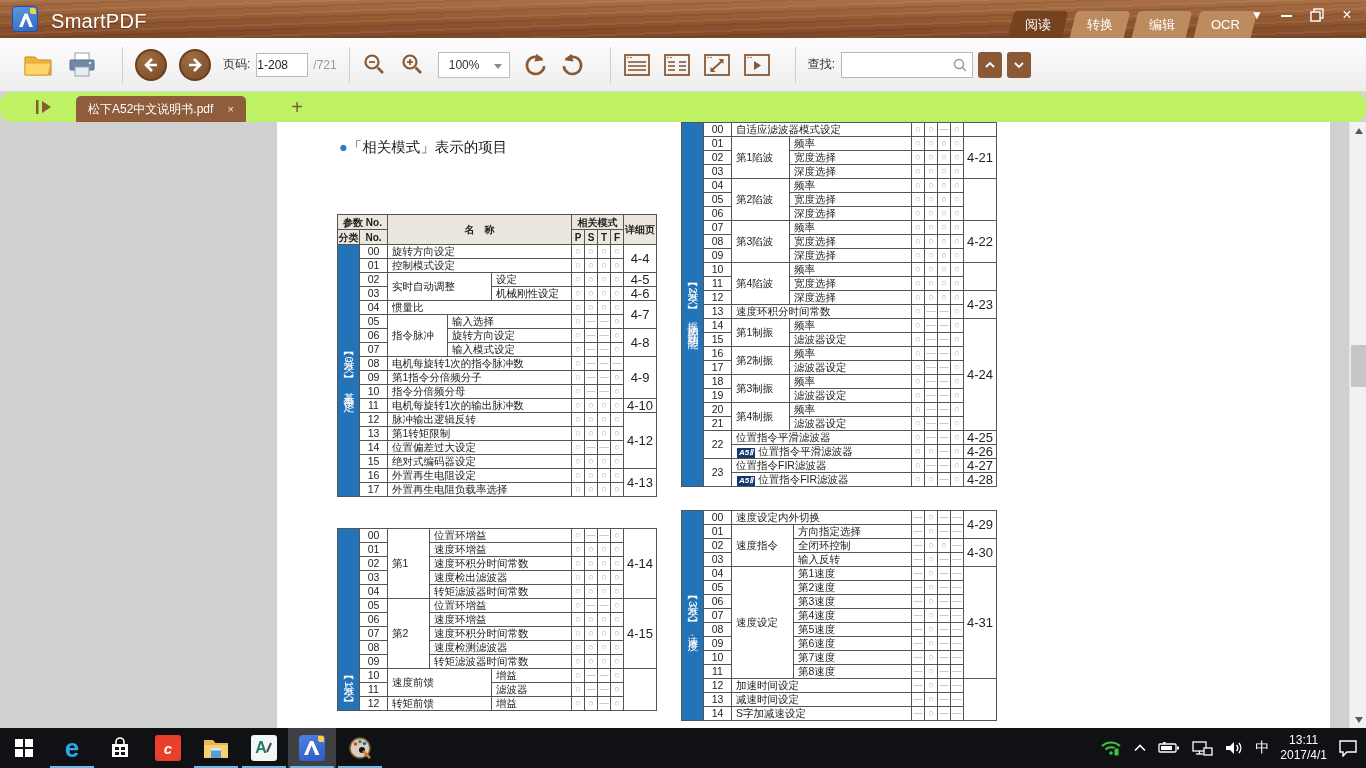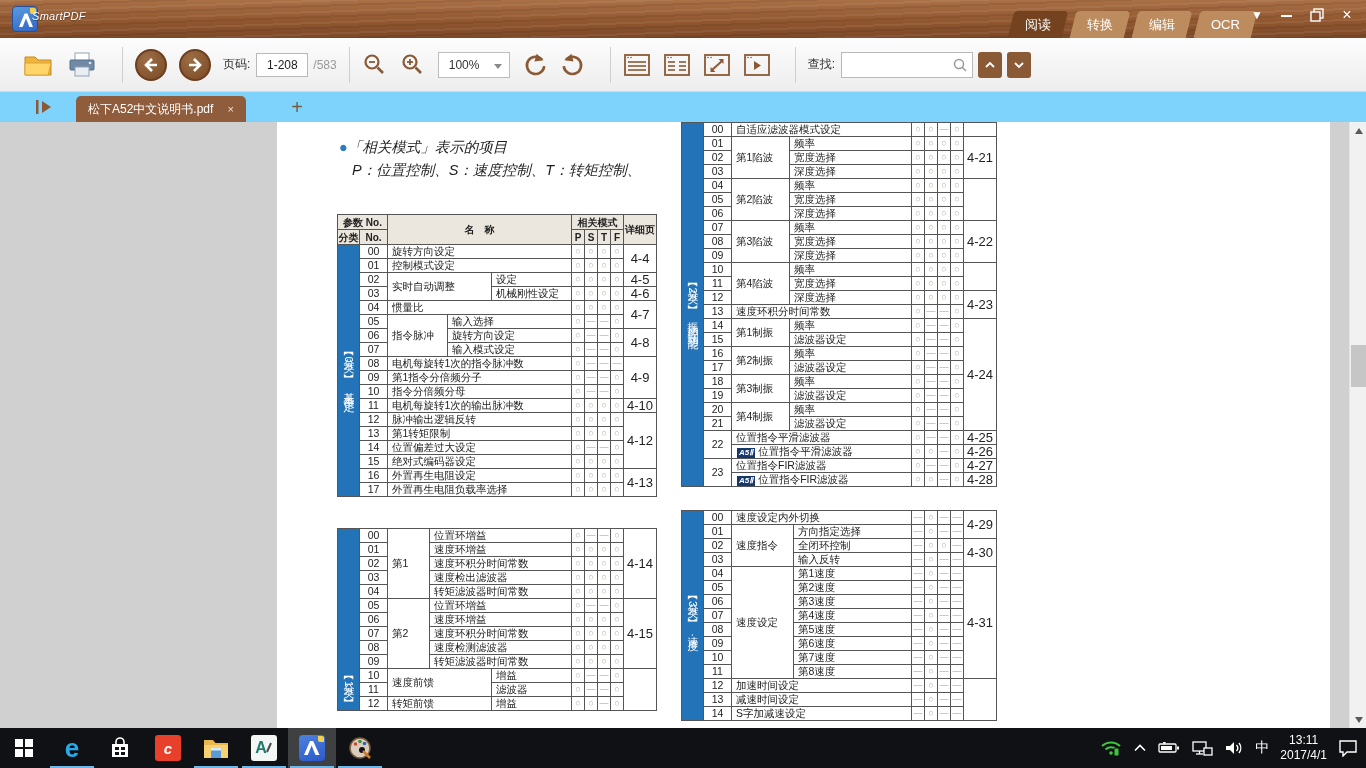--- a/index.html
+++ b/index.html
@@ -9,59 +9,59 @@
   
   .titlebar { position:absolute; left:0; top:0; width:1366px; height:38px;
     background:
       repeating-linear-gradient(178deg, rgba(255,255,255,.07) 0 2px, rgba(0,0,0,0) 2px 5px, rgba(0,0,0,.08) 5px 7px, rgba(0,0,0,0) 7px 11px),
       linear-gradient(180deg,#aa7046,#91572f 55%,#7d4827);
   }
   .applogo { position:absolute; left:12px; top:6px; width:26px; height:26px; border-radius:4px;
     background:linear-gradient(160deg,#5b9ae0,#2f66c4); border:1px solid #274f9a; }
   .applogo svg { position:absolute; left:3px; top:3px; }
   .applogo .fold { position:absolute; right:1px; top:1px; width:6px; height:6px; background:#f5d04c; border-radius:0 2px 0 2px;}
-  .apptitle { position:absolute; left:32px; top:10px; color:#fff; font-size:11px; letter-spacing:.3px; text-shadow:0 1px 1px rgba(0,0,0,.35);font-style:italic; }
+  .apptitle { position:absolute; left:51px; top:10px; color:#fff; font-size:20px; letter-spacing:.3px; text-shadow:0 1px 1px rgba(0,0,0,.35); }
   .winctrl { position:absolute; right:12px; top:6px; display:flex; gap:16px; align-items:center; color:#fff; }
   .winctrl span, .winctrl svg { width:14px; text-align:center; font-size:12px; cursor:default; }
   .ribbontabs { position:absolute; right:112px; bottom:0; display:flex; gap:8px; height:27px; }
   .rtab { min-width:54px; padding:0 14px; height:27px; line-height:27px; color:#fff; font-size:13px;
     background:#bd8c5e; transform:skewX(-14deg); border-radius:4px 4px 0 0; text-align:center; }
   .rtab > span { display:inline-block; transform:skewX(14deg); }
   .rtab.active { background:#74421f; }
 
   
   .toolbar { position:absolute; left:0; top:38px; width:1366px; height:54px;
     background:linear-gradient(#fdfdfd,#ededed); border-bottom:1px solid #d9d9d9;
     display:flex; align-items:center; padding-left:22px; }
   .sep { width:1px; height:36px; background:#cfcfcf; margin:0 12px; flex:0 0 auto; }
   .tbtn { flex:0 0 auto; display:flex; align-items:center; justify-content:center; margin-right:12px; cursor:default; }
   .circlebtn { width:32px; height:32px; border-radius:50%; background:radial-gradient(circle at 35% 30%,#9a6a42,#7a4а26);
     background:radial-gradient(circle at 35% 30%,#9d6d45,#7a4a26); border:2px solid #6b3e1e; display:flex; align-items:center; justify-content:center; }
   .tlabel { font-size:12px; color:#333; margin-right:6px; flex:0 0 auto; }
-  .pageinput { width:52px; height:24px; border:1px solid #b9b9b9; background:#fff; text-align:center; font-size:12px; color:#222; }
+  .pageinput { width:52px; height:24px; border:1px solid #b9b9b9; background:#fff; text-align:left; font-size:12px; color:#222; }
   .pagetotal { font-size:12px; color:#9a9a9a; margin-left:5px; }
   .zoomsel { width:72px; height:26px; border:1px solid #bdbdbd; background:#fff; display:flex; align-items:center; font-size:12px; color:#333; padding-left:10px; position:relative; margin-right:12px; }
   .zoomsel .dar { position:absolute; right:7px; top:11px; width:0; height:0; border-left:4px solid transparent; border-right:4px solid transparent; border-top:5px solid #8a8a8a; }
   .findinput { width:132px; height:26px; border:1px solid #b9b9b9; background:#fff; font-size:12px; padding:0 24px 0 8px; color:#333; }
   .findwrap { position:relative; flex:0 0 auto; }
   .findwrap svg { position:absolute; right:5px; top:5px; }
   .fnav { width:24px; height:26px; background:#8a5a36; border-radius:3px; margin-left:5px; display:flex; align-items:center; justify-content:center; flex:0 0 auto; cursor:default; }
 
   
-  .tabbar { position:absolute; left:0; top:92px; width:1366px; height:30px; background:#7dd3fc; }
+  .tabbar { position:absolute; left:0; top:92px; width:1366px; height:30px; background:#bef264;border-radius:12px; }
   .sbtoggle { position:absolute; left:34px; top:6px; }
   .doctab { position:absolute; left:76px; top:4px; height:26px; background:#8f5c3c; border-radius:5px 5px 0 0;
     color:#fff; font-size:12px; display:flex; align-items:center; padding:0 12px; }
   .doctab .x { margin-left:14px; font-size:11px; color:#f0e0d4; }
   .newtab { position:absolute; left:285px; top:4px; font-size:20px; color:#7b5a42; width:24px; text-align:center; }
 
   
   .docarea { position:absolute; left:0; top:122px; width:1366px; height:606px; background:#d0d0d0; }
   .pdfpage { position:absolute; left:277px; top:0; width:1053px; height:606px; background:#fff; overflow:hidden; }
-  .intro { position:absolute; left:62px; top:14px; font-size:14.5px; color:#1e1e1e; line-height:23px;font-style:italic; }
+  .intro { position:absolute; left:62px; top:14px; font-size:14.5px; color:#1e1e1e; line-height:23px; }
   .intro .b { color:#2d7cc1; }
   .intro .ind { padding-left:13px; }
 
   .ptable { position:absolute; border-collapse:collapse; table-layout:fixed; background:#fff; color:#222; }
   .ptable td, .ptable th { border:1px solid #555; height:14px; line-height:13px; padding:0; overflow:hidden; white-space:nowrap; font-size:10.5px; }
   .ptable th { background:#ece7de; font-weight:bold; font-size:10px; text-align:center; height:15px; }
   .ptable td.no { text-align:center; }
   .ptable td.nm { padding-left:4px; text-align:left; }
   .ptable td.mode { text-align:center; color:#b0b0a4; font-size:9px; }
   .ptable td.pg { text-align:center; font-size:13px; }
@@ -148,21 +148,21 @@
           <path d="M11 4 L5 10 L11 16 M5 10 H16" fill="none" stroke="#fff" stroke-width="2.6"></path>
         </svg>
     </div>
     <div class="tbtn circlebtn">
       <svg width="20" height="20" viewBox="0 0 20 20">
           <path d="M9 4 L15 10 L9 16 M15 10 H4" fill="none" stroke="#fff" stroke-width="2.6"></path>
         </svg>
     </div>
     <span class="tlabel">页码:</span>
     <input class="pageinput" value="1-208" style="">
-    <span class="pagetotal">/583</span>
+    <span class="pagetotal">/721</span>
     <div class="sep"></div>
     <div class="tbtn">
       <svg width="26" height="26" viewBox="0 0 26 26">
           <circle cx="10" cy="10" r="6.5" fill="none" stroke="#8a5a36" stroke-width="2.2"></circle>
           <line x1="7" y1="10" x2="13" y2="10" stroke="#8a5a36" stroke-width="1.8"></line>
           <line x1="15.5" y1="15.5" x2="21" y2="21" stroke="#8a5a36" stroke-width="2.6"></line>
         </svg>
     </div>
     <div class="tbtn">
       <svg width="26" height="26" viewBox="0 0 26 26">
@@ -260,21 +260,20 @@
       <span>松下A52中文说明书.pdf</span>
       <span class="x">×</span>
     </div>
     <div class="newtab">+</div>
   </div>
 
   <div class="docarea">
     <div class="pdfpage" id="pdfpage">
       <div class="intro">
         <div><span class="b">●</span><span>「相关模式」表示的项目</span></div>
-        <div class="ind">P：位置控制、S：速度控制、T：转矩控制、</div>
       </div>
 
     <table class="ptable" style="left: 60px; top: 92px; width: 319px;">
           <colgroup>
             <col style="width: 22px;">
             <col style="width: 28px;">
             <col style="width: 60px;">
             <col style="width: 44px;">
             <col style="width: 80px;">
             <col style="width: 13px;">

